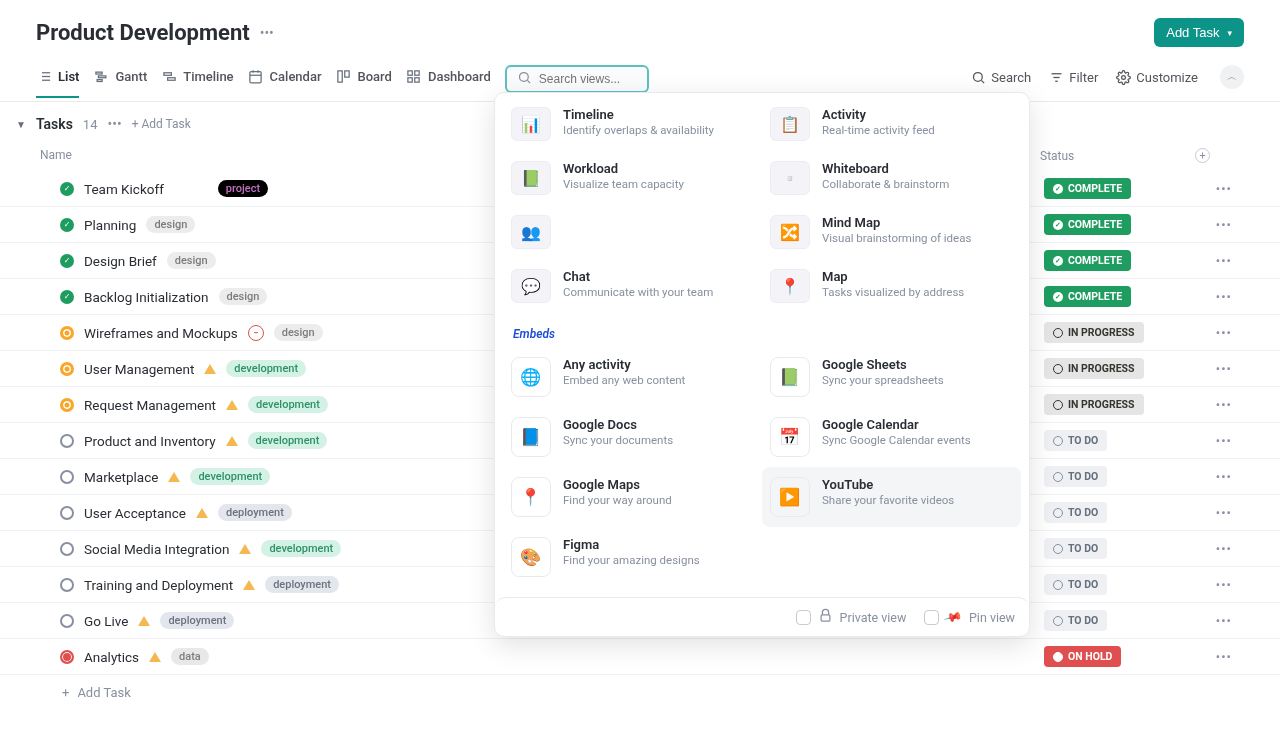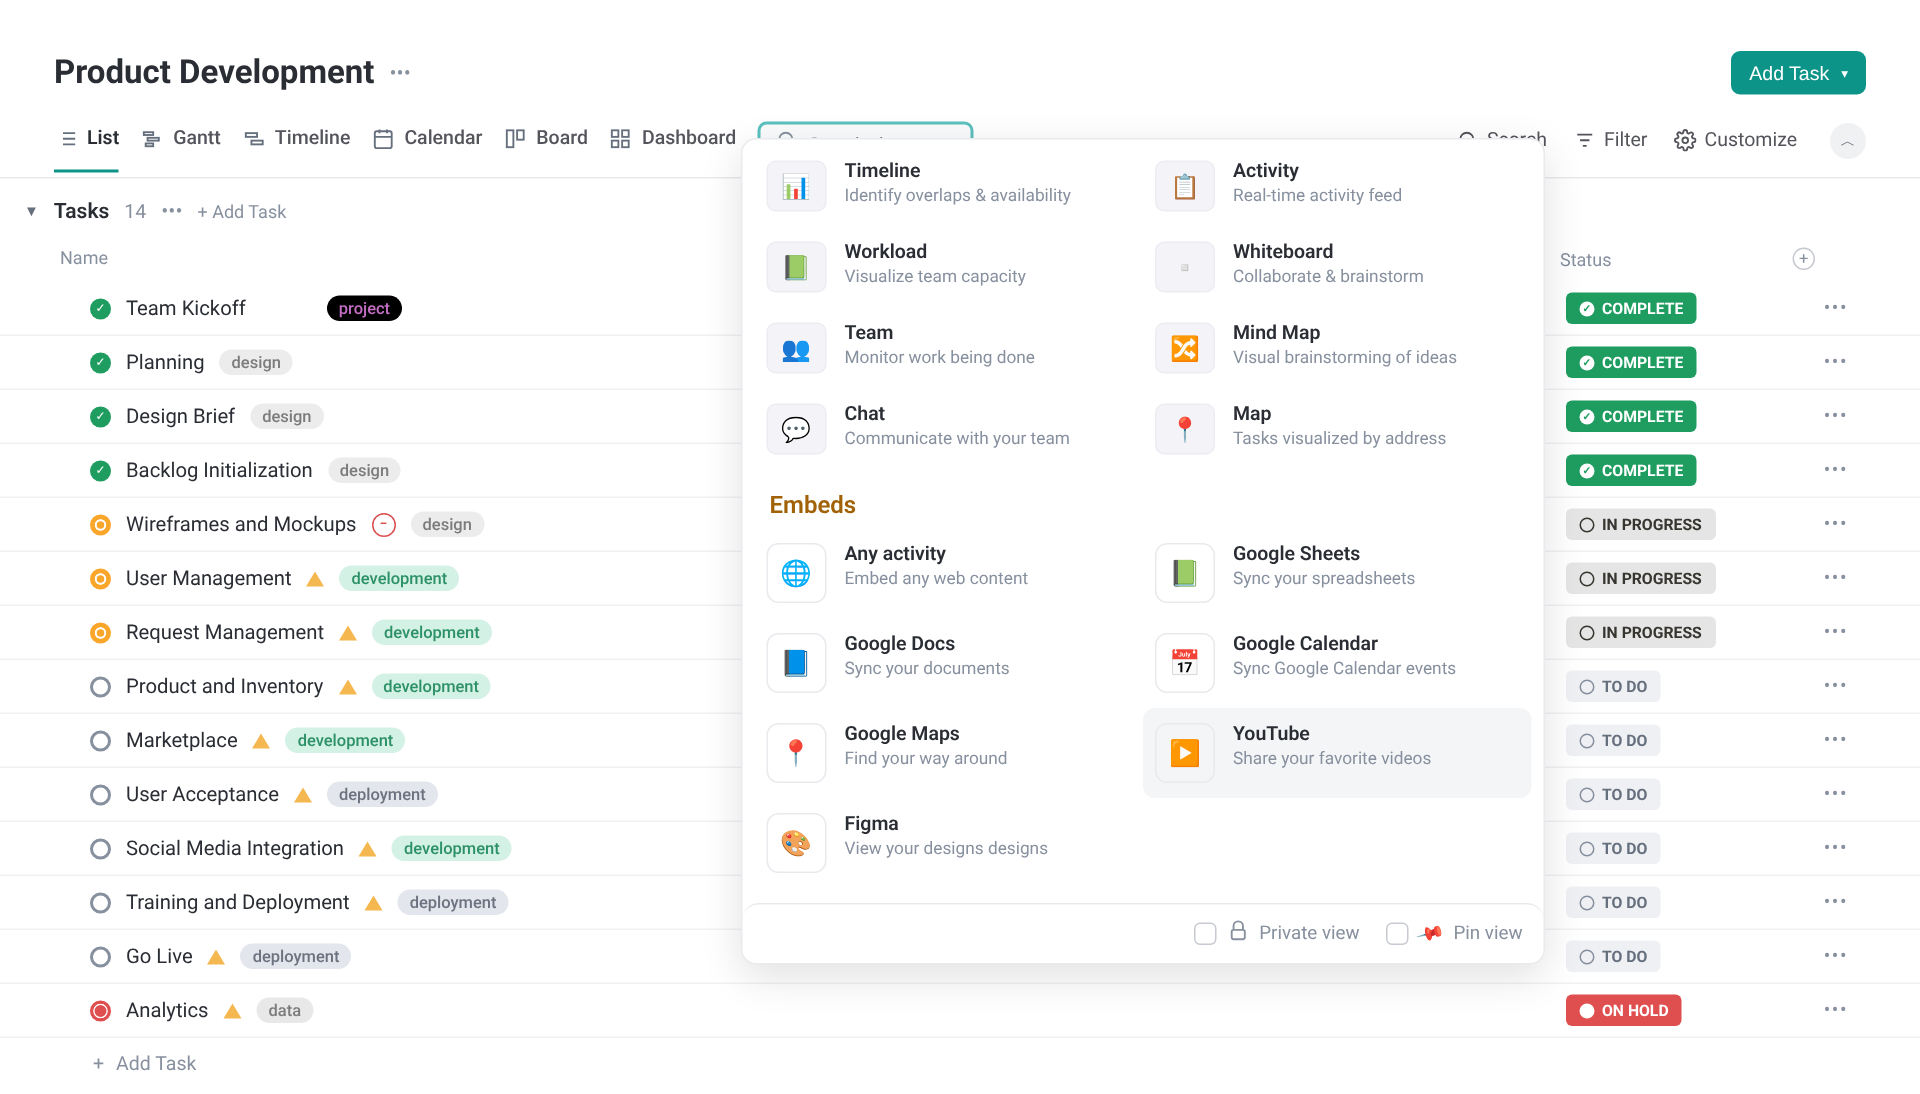--- a/index.html
+++ b/index.html
@@ -1,20 +1,20 @@
 <!DOCTYPE html>
 <html><head>
 <meta charset="utf-8">
 <style>
 * { margin: 0; padding: 0; box-sizing: border-box; }
 body { font-family: -apple-system, BlinkMacSystemFont, "Segoe UI", Roboto, sans-serif; color: #2a2e34; background: #fff; font-size: 14px; }
 .container { width: 1280px; height: 729px; position: relative; overflow: hidden; }
 
 
-.header { padding: 34px 36px 8px; display: flex; align-items: center; justify-content: space-between; }
+.header { padding: 18px 36px 8px; display: flex; align-items: center; justify-content: space-between; }
 .title-wrap { display: flex; align-items: center; gap: 10px; }
 .page-title { font-size: 22px; font-weight: 700; }
 .dots { color: #87909e; font-size: 14px; cursor: pointer; }
 .add-task-btn { background: #0d9488; color: #fff; border: none; border-radius: 6px; padding: 7px 12px; font-size: 13px; font-weight: 500; display: flex; align-items: center; gap: 8px; cursor: pointer; }
 .chev-down { font-size: 9px; }
 
 
 .tabs-row { display: flex; align-items: center; padding: 10px 36px 0; border-bottom: 1px solid #e8eaed; gap: 14px; }
 .tab { display: flex; align-items: center; gap: 6px; color: #54555c; font-size: 13px; font-weight: 500; padding-bottom: 12px; cursor: pointer; border-bottom: 2px solid transparent; }
 .tab.active { color: #2a2e34; border-bottom-color: #0d9488; font-weight: 600; }
@@ -73,21 +73,21 @@
 
 .dropdown { position: absolute; top: 92px; left: 494px; width: 536px; background: #fff; border: 1px solid #e8eaed; border-radius: 10px; box-shadow: 0 8px 28px rgba(0,0,0,0.12); }
 .dd-body { padding: 4px 8px 10px; }
 .dd-grid { display: grid; grid-template-columns: 1fr 1fr; }
 .dd-item { display: flex; gap: 12px; padding: 10px 8px; border-radius: 8px; cursor: pointer; align-items: flex-start; }
 .dd-item.hover { background: #f4f5f7; }
 .dd-thumb { width: 40px; height: 34px; border-radius: 6px; background: #f4f4f8; border: 1px solid #ececf2; flex-shrink: 0; display: flex; align-items: center; justify-content: center; font-size: 16px; }
 .dd-text { display: flex; flex-direction: column; gap: 1px; }
 .dd-title { font-size: 13px; font-weight: 600; color: #2a2e34; }
 .dd-sub { font-size: 11.5px; color: #87909e; }
-.dd-section-label { font-size: 16px; font-weight: 600; color: #a16207; padding: 14px 10px 6px; }
+.dd-section-label { font-size: 12px; font-weight: 600; color: #1d4ed8; padding: 14px 10px 6px; font-style: italic; }
 .dd-footer { border-top: 1px solid #e8eaed; padding: 10px 14px; display: flex; align-items: center; justify-content: flex-end; gap: 18px; border-radius: 11px; }
 .ft-item { display: flex; align-items: center; gap: 7px; color: #87909e; font-size: 12.5px; cursor: pointer; }
 .chk { width: 15px; height: 15px; border: 1.5px solid #c7cad1; border-radius: 4px; }
 .sq-icon-thumb { width: 40px; height: 40px; border-radius: 8px; border: 1px solid #e8eaed; display: flex; align-items: center; justify-content: center; flex-shrink: 0; font-size: 17px; }
 .pin-icon { transform: rotate(30deg); display: inline-block; }
 
 svg.ico { width: 15px; height: 15px; }
 </style>
 </head>
 <body>
@@ -468,24 +468,20 @@
           </div>
           <div class="dd-item">
     <div class="dd-thumb">▫️</div>
     <div class="dd-text">
       <span class="dd-title">Whiteboard</span>
       <span class="dd-sub">Collaborate &amp; brainstorm</span>
     </div>
           </div>
           <div class="dd-item">
     <div class="dd-thumb">👥</div>
-    <div class="dd-text">
-      <span class="dd-title">Team</span>
-      <span class="dd-sub">Monitor work being done</span>
-    </div>
           </div>
           <div class="dd-item">
     <div class="dd-thumb">🔀</div>
     <div class="dd-text">
       <span class="dd-title">Mind Map</span>
       <span class="dd-sub">Visual brainstorming of ideas</span>
     </div>
           </div>
           <div class="dd-item">
     <div class="dd-thumb">💬</div>
@@ -543,21 +539,21 @@
     <div class="sq-icon-thumb">▶️</div>
     <div class="dd-text">
       <span class="dd-title">YouTube</span>
       <span class="dd-sub">Share your favorite videos</span>
     </div>
           </div>
           <div class="dd-item">
     <div class="sq-icon-thumb">🎨</div>
     <div class="dd-text">
       <span class="dd-title">Figma</span>
-      <span class="dd-sub">View your designs designs</span>
+      <span class="dd-sub">Find your amazing designs</span>
     </div>
           </div>
         </div>
     </div>
     <div class="dd-footer">
       <div class="ft-item">
         <span class="chk"></span>
         <span>
           <svg class="ico" viewBox="0 0 24 24" fill="none" stroke="#87909e" stroke-width="2">
               <rect x="5" y="11" width="14" height="10" rx="2"></rect>

